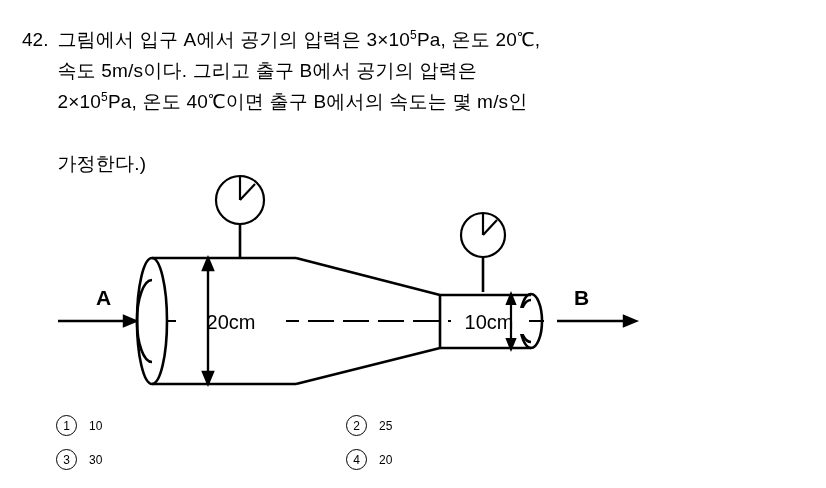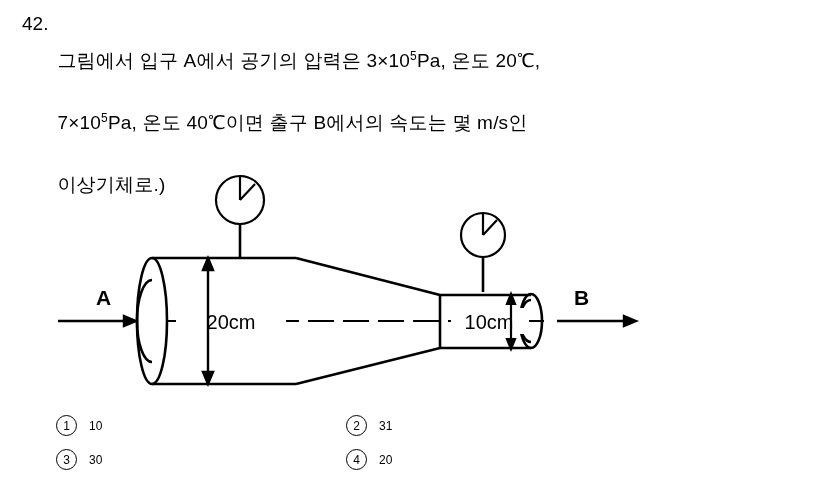--- a/index.html
+++ b/index.html
@@ -19,37 +19,36 @@
   .page {
     position: relative;
     width: 826px;
     height: 488px;
   }
 
   
   .question {
     position: absolute;
     left: 22px;
-    top: 8px;
+    top: 24px;
     width: 790px;
     display: flex;
     align-items: flex-start;
   }
   .q-number {
     font-size: 19px;
     line-height: 31px;
     margin-right: 9px;
     white-space: nowrap;
   }
   .q-body {
     font-size: 19px;
     line-height: 31px;
     letter-spacing: 0.2px;
     width: 735px;
-    margin-top: 37px;
   }
   .q-body sup {
     font-size: 12px;
     vertical-align: super;
     line-height: 0;
   }
 
   
   .figure {
     position: absolute;
@@ -98,24 +97,24 @@
 </style>
 </head>
 <body>
 
 <div class="page">
 
   <div class="question">
     <div class="q-number">42.</div>
     <div class="q-body">
       <span>그림에서 입구 A에서 공기의 압력은 3×10</span><sup>5</sup><span>Pa, 온도 20℃,</span><br>
+      <span>속도 5m/s이다. 그리고 출구 B에서 공기의 압력은</span><br>
+      <span>2×10</span><sup>5</sup><span>Pa, 온도 40℃이면 출구 B에서의 속도는 몇 m/s인</span><br>
       <br>
-      <span>7×10</span><sup>5</sup><span>Pa, 온도 40℃이면 출구 B에서의 속도는 몇 m/s인</span><br>
-      <br>
-      <span>이상기체로.)</span>
+      <span>가정한다.)</span>
     </div>
   </div>
 
   <div class="figure">
     <svg width="826" height="240" viewBox="0 0 826 240" xmlns="http://www.w3.org/2000/svg">
 
       <g fill="none" stroke="#000" stroke-width="2.2">
         <circle cx="240" cy="28" r="24"></circle>
         <line x1="240" y1="28" x2="255" y2="12"></line>
         <line x1="240" y1="28" x2="240" y2="5"></line>
@@ -180,21 +179,21 @@
   </div>
 
   <div class="choices">
     <div class="choice-row">
       <div class="choice">
         <span class="circled">1</span>
         <span class="choice-text">10</span>
       </div>
       <div class="choice">
         <span class="circled">2</span>
-        <span class="choice-text">31</span>
+        <span class="choice-text">25</span>
       </div>
     </div>
     <div class="choice-row">
       <div class="choice">
         <span class="circled">3</span>
         <span class="choice-text">30</span>
       </div>
       <div class="choice">
         <span class="circled">4</span>
         <span class="choice-text">20</span>

